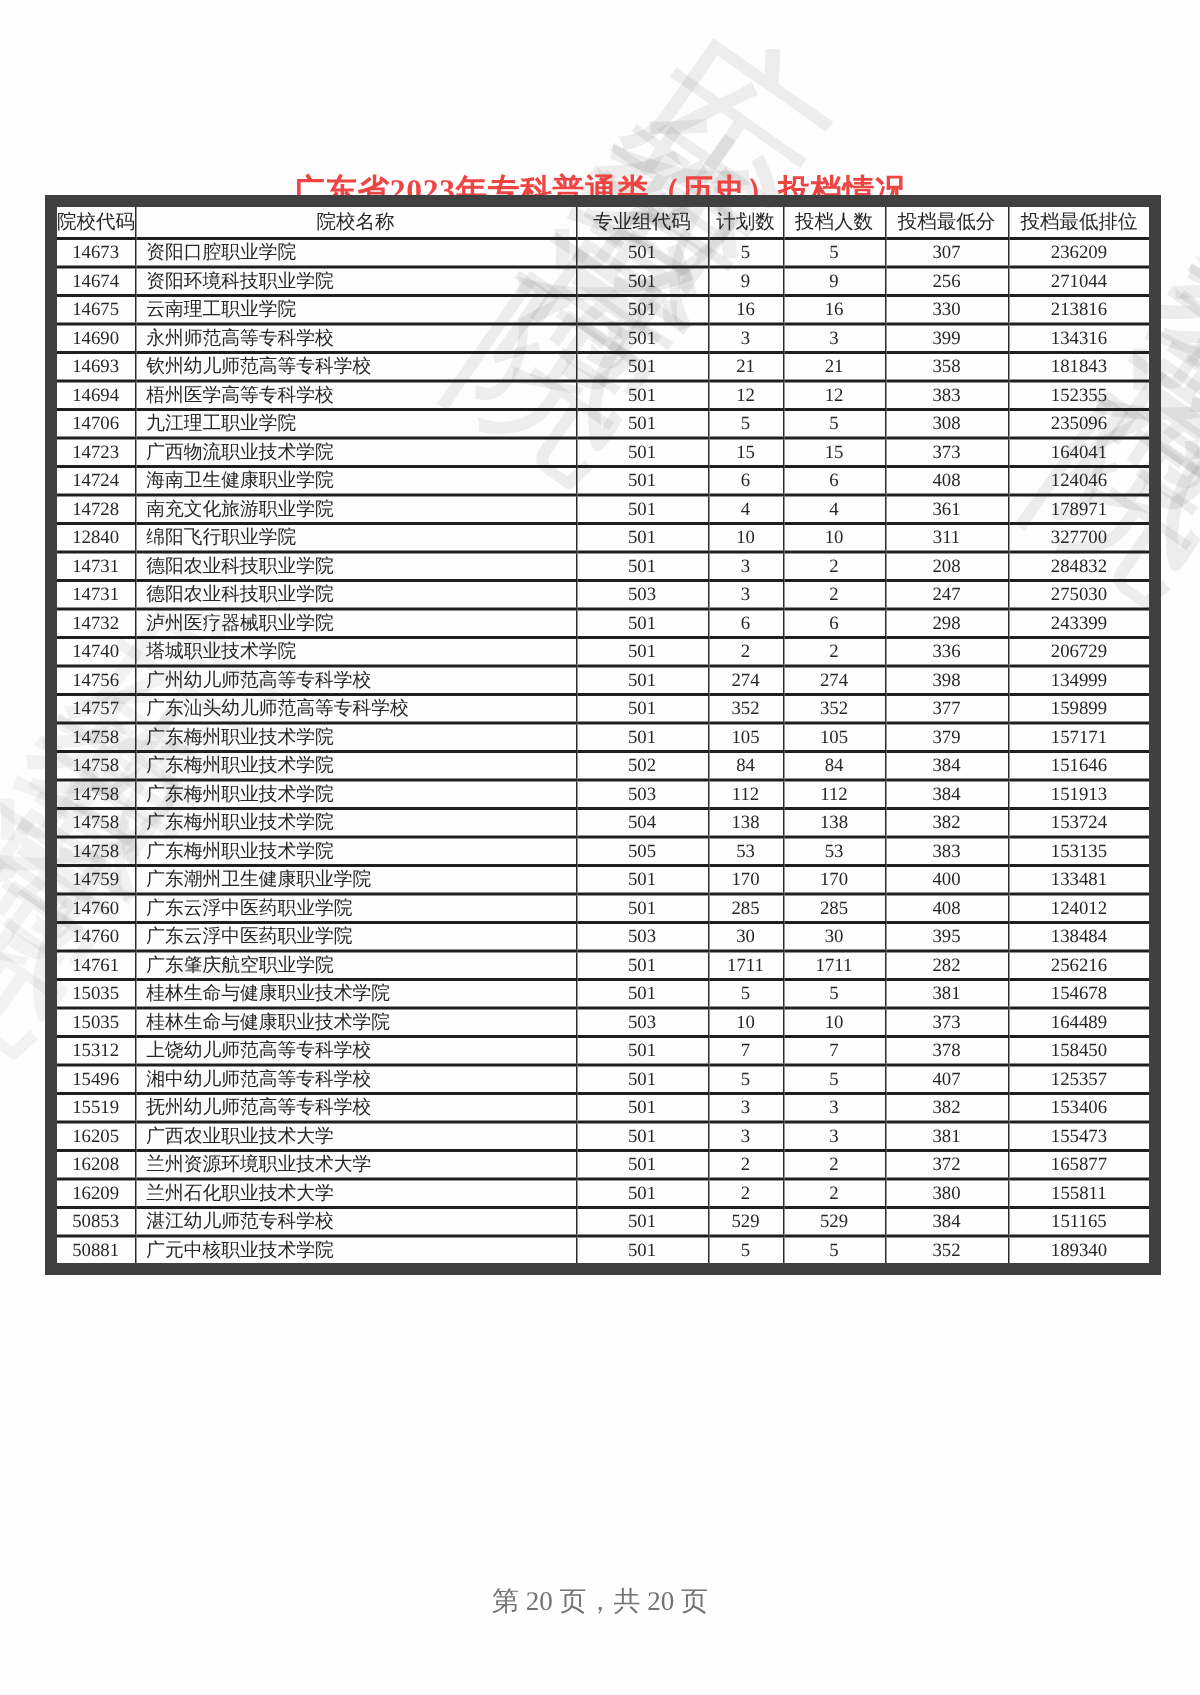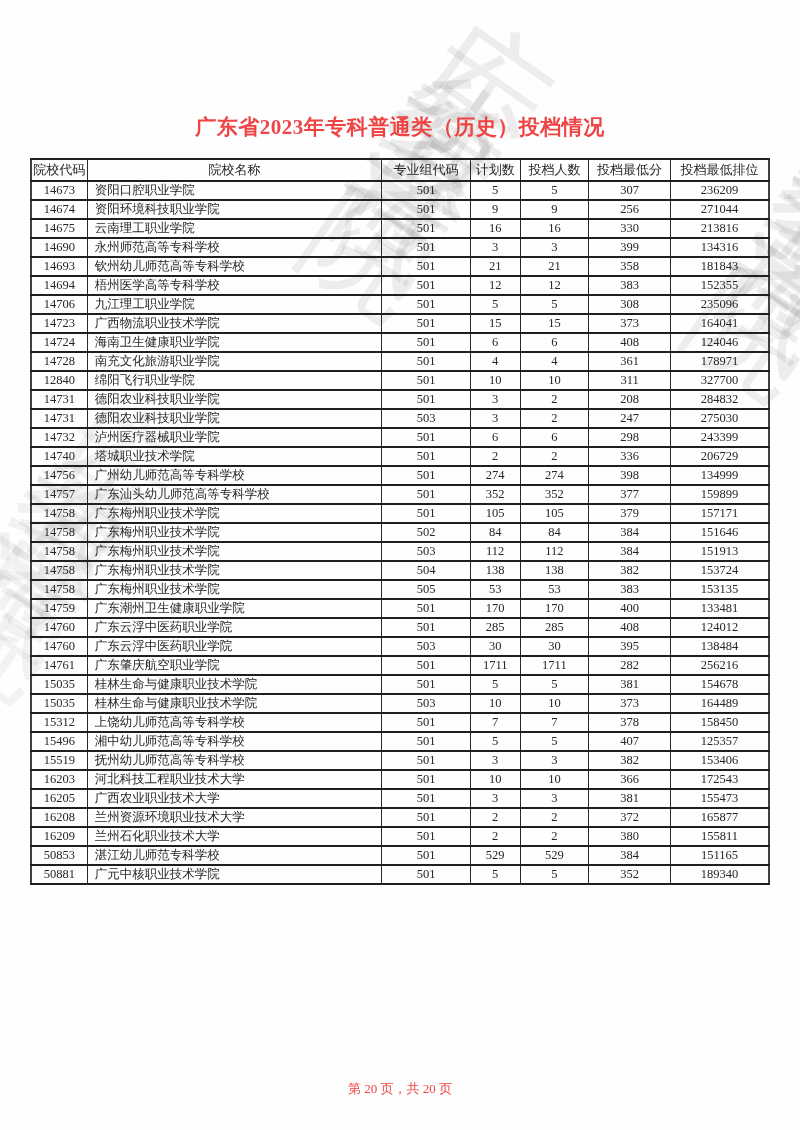--- a/index.html
+++ b/index.html
@@ -45,22 +45,21 @@
     letter-spacing: 0.5px;
     color: #ef4444;
   }
   table.admission {
     position: absolute;
     top: 130px;
     left: 30px;
     width: 740px;
     border-collapse: collapse;
     table-layout: fixed;
-    border: 2px solid #404040;
-    margin-top: 28px;
+    border: 8px solid #404040;
   }
   table.admission th,
   table.admission td {
     border-left: 1.5px solid #2b2b2b;
     border-right: 1.5px solid #2b2b2b;
     border-top: 2px solid #1f1f1f;
     border-bottom: 2px solid #1f1f1f;
     font-size: 12.5px;
     font-weight: normal;
     text-align: center;
@@ -82,26 +81,26 @@
   }
   col.c0 { width: 56px; }
   col.c1 { width: 294px; }
   col.c2 { width: 88px; }
   col.c3 { width: 50px; }
   col.c4 { width: 68px; }
   col.c5 { width: 82px; }
   col.c6 { width: 98px; }
   .footer {
     position: absolute;
-    top: 1080px;
+    top: 1055px;
     left: 0;
     width: 100%;
     text-align: center;
-    font-size: 13px;
-    color: #ef4444;
+    font-size: 18px;
+    color: #737373;
   }
 </style>
 </head>
 <body>
 
 <div class="page">
 
   <div class="wm wm1" aria-hidden="true">广东省教育考试院</div>
   <div class="wm wm2" aria-hidden="true">广东省教育考试院</div>
   <div class="wm wm3" aria-hidden="true">广东省教育考试院</div>
@@ -403,29 +402,20 @@
         <tr>
           <td class="col0">15519</td>
           <td class="col1">抚州幼儿师范高等专科学校</td>
           <td class="col2">501</td>
           <td class="col3">3</td>
           <td class="col4">3</td>
           <td class="col5">382</td>
           <td class="col6">153406</td>
         </tr>
         <tr>
-          <td class="col0">16203</td>
-          <td class="col1">河北科技工程职业技术大学</td>
-          <td class="col2">501</td>
-          <td class="col3">10</td>
-          <td class="col4">10</td>
-          <td class="col5">366</td>
-          <td class="col6">172543</td>
-        </tr>
-        <tr>
           <td class="col0">16205</td>
           <td class="col1">广西农业职业技术大学</td>
           <td class="col2">501</td>
           <td class="col3">3</td>
           <td class="col4">3</td>
           <td class="col5">381</td>
           <td class="col6">155473</td>
         </tr>
         <tr>
           <td class="col0">16208</td>

